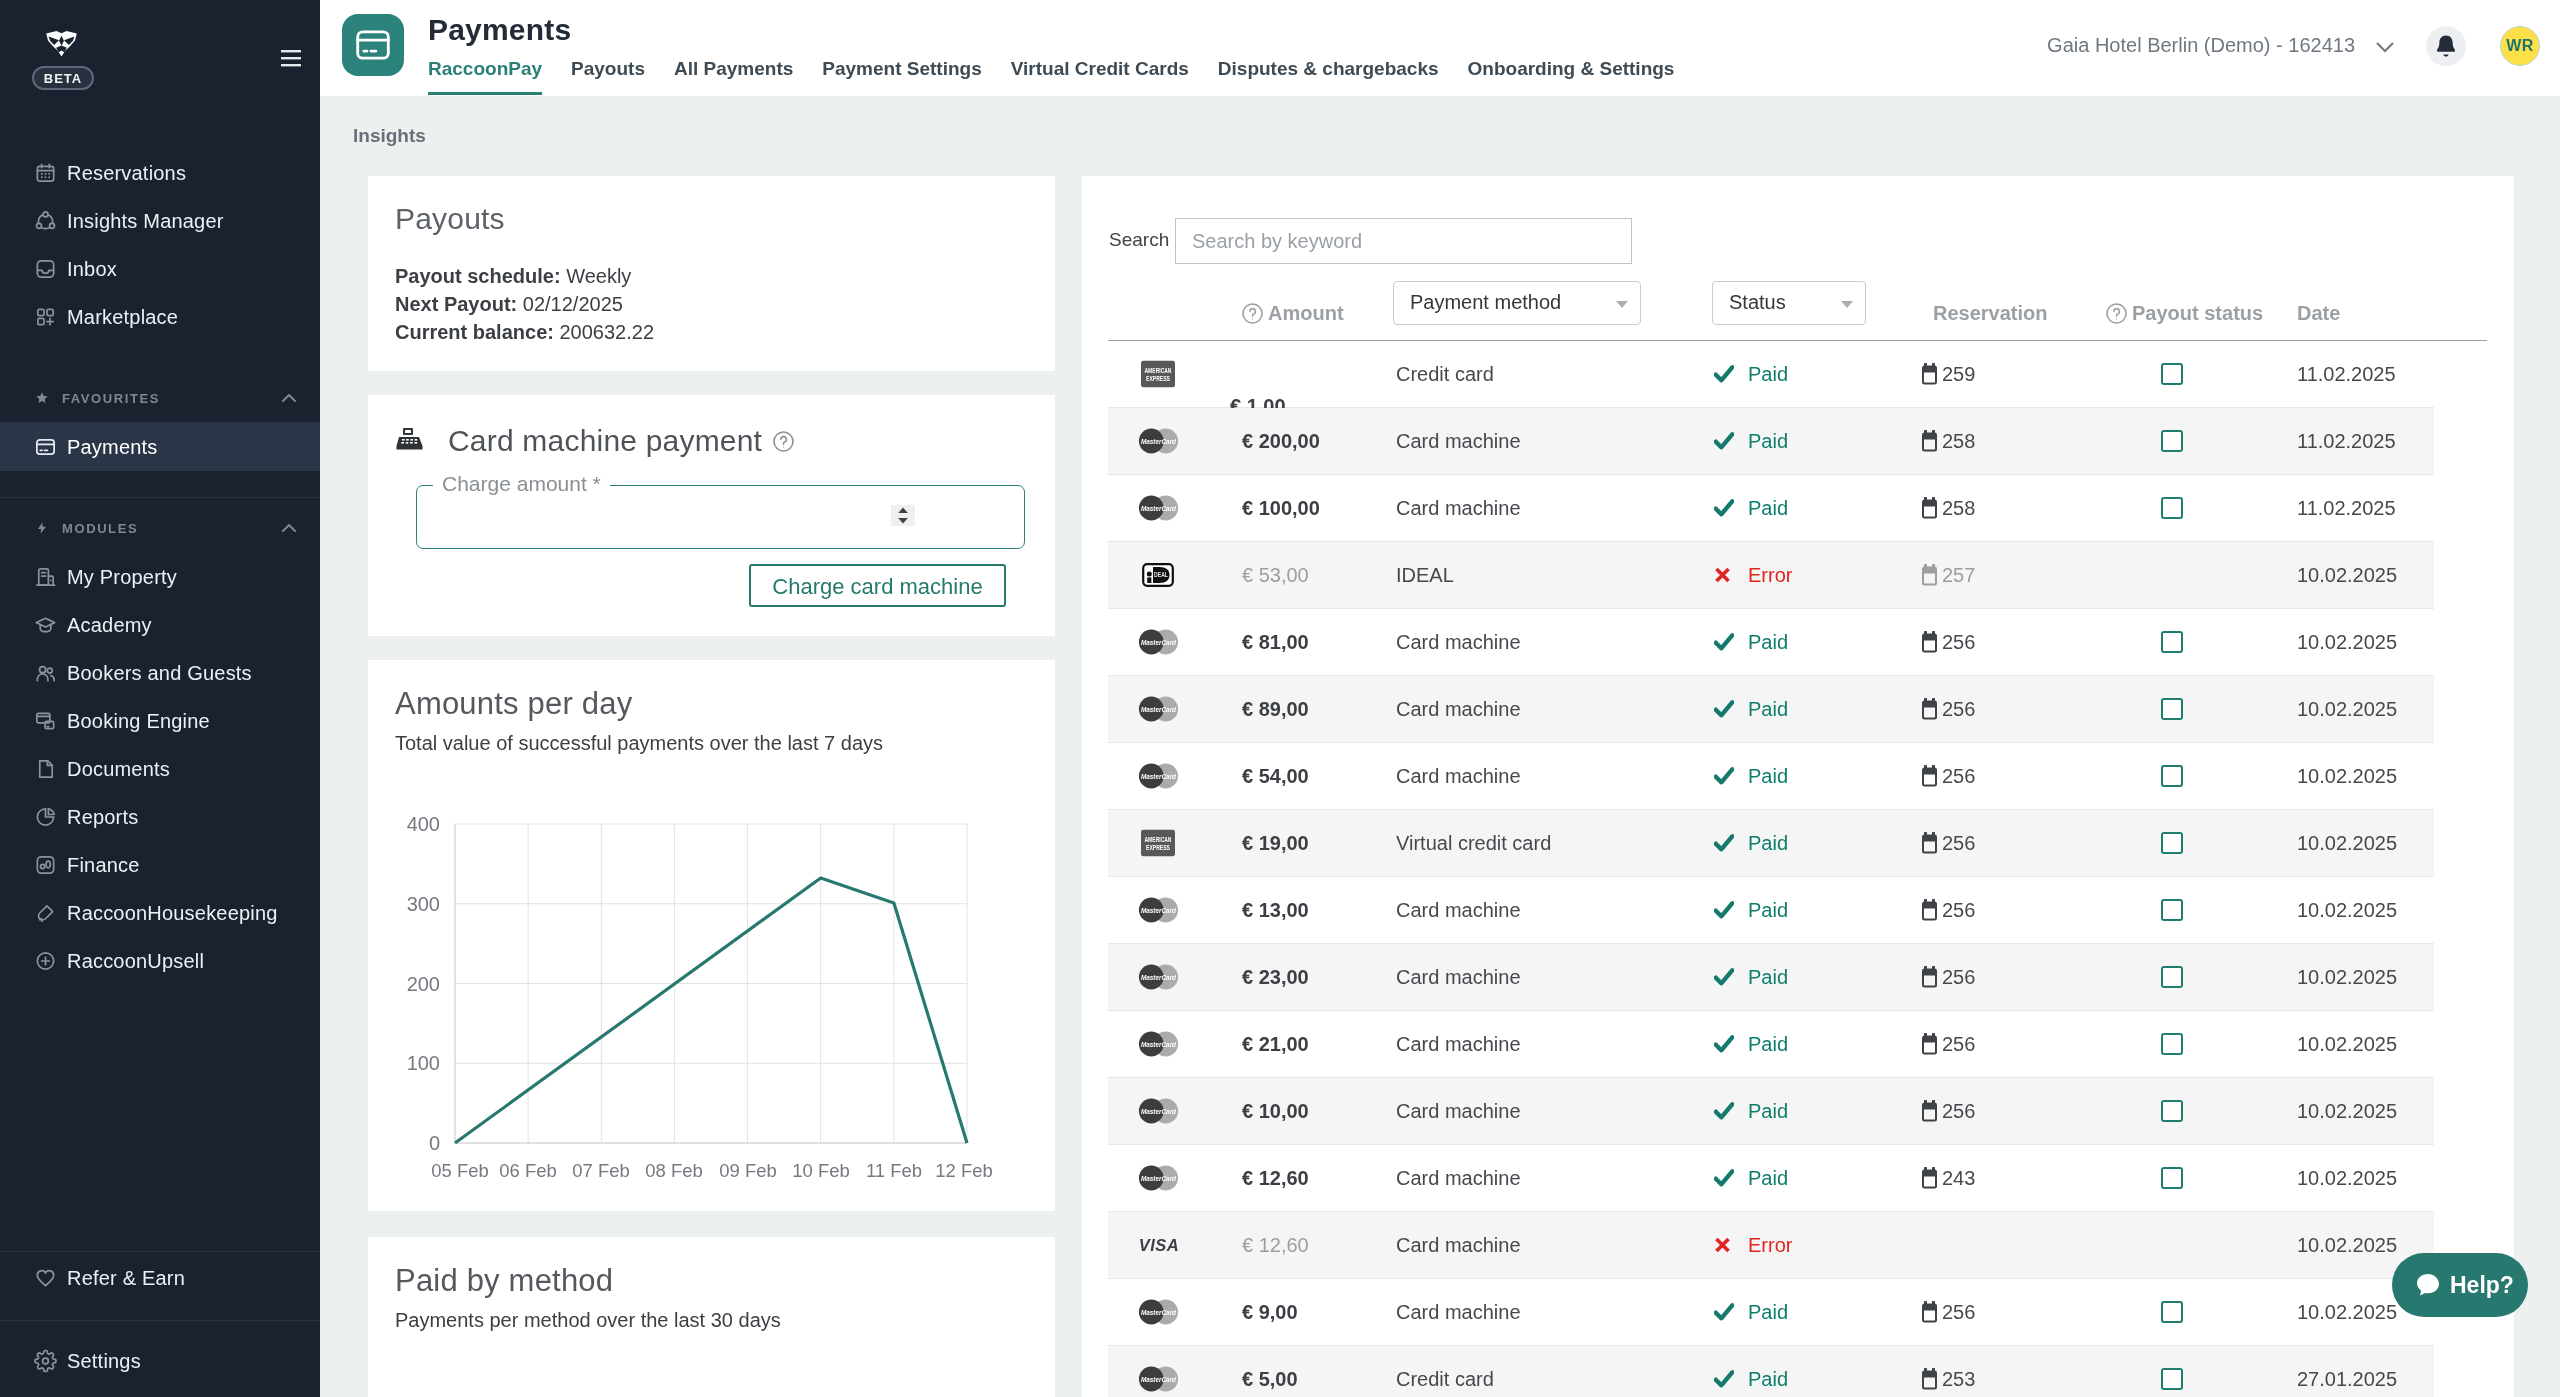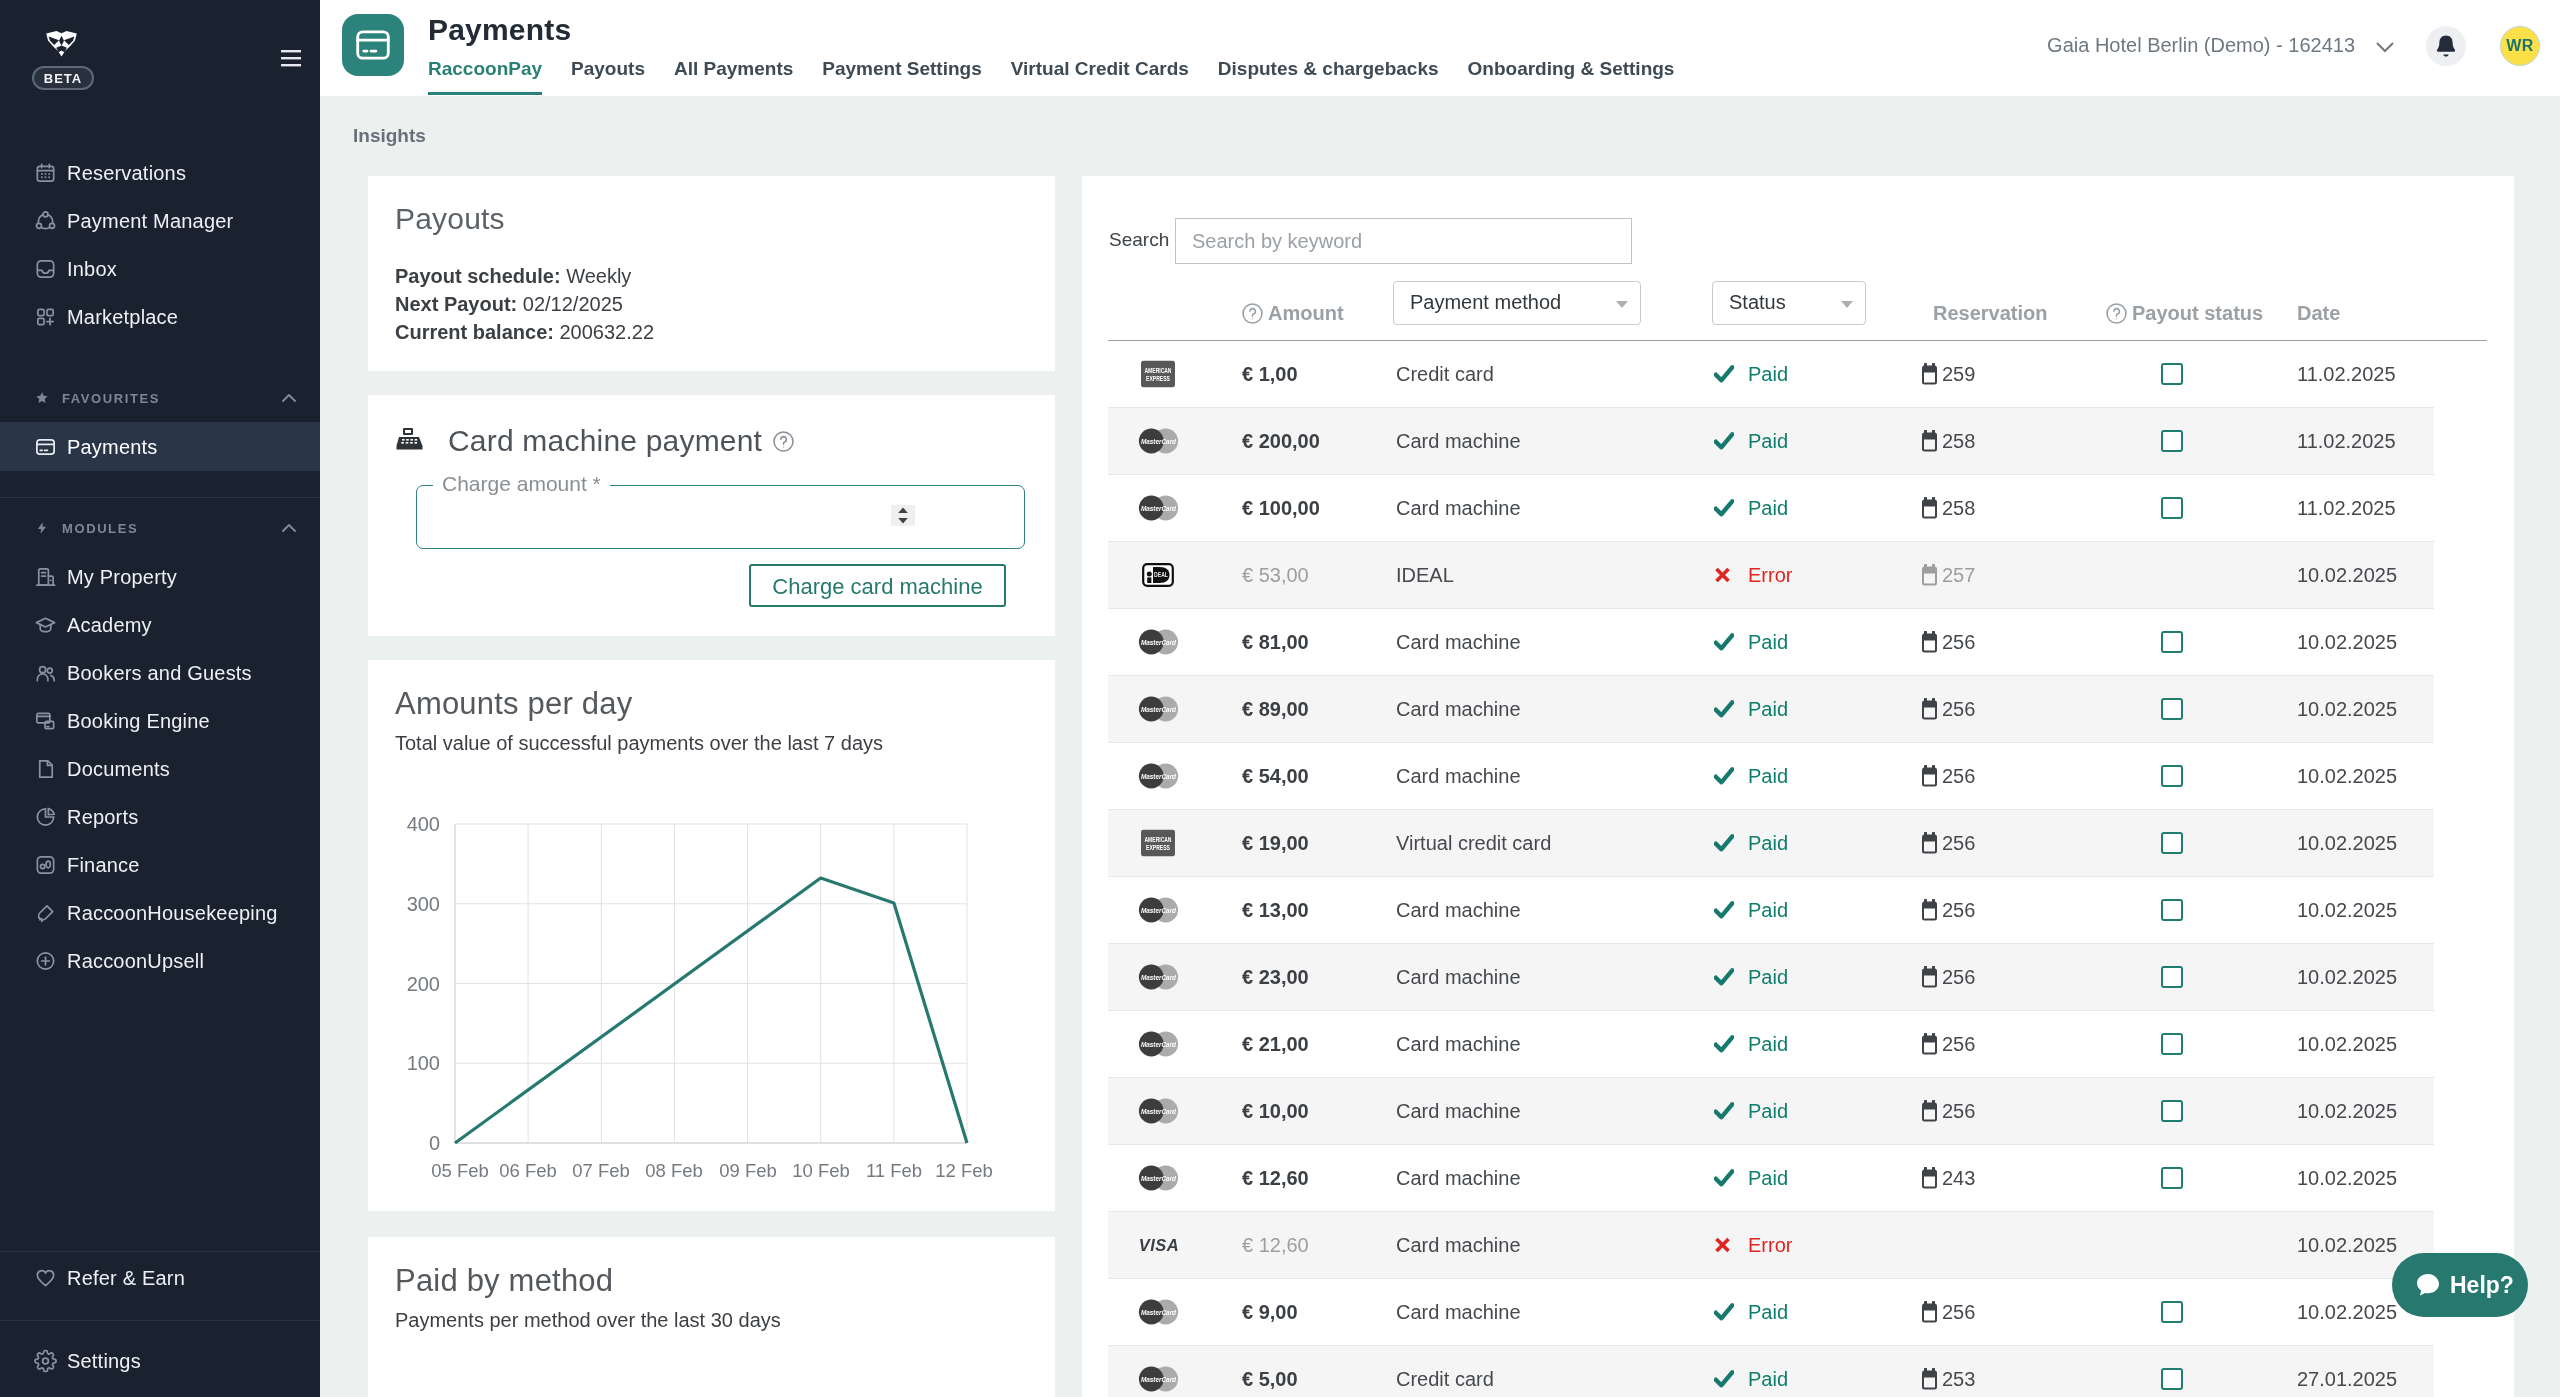--- a/index.html
+++ b/index.html
@@ -83,21 +83,21 @@
     </svg>
     <div class="lb">Reservations</div>
   </div>
   <div class="navitem" style="top:197px;">
     <svg class="ic" viewBox="0 0 24 24" fill="none" stroke="#89929F" stroke-width="1.8" stroke-linecap="round">
       <circle cx="12" cy="12.5" r="7.5"></circle>
       <circle cx="12" cy="5" r="2.6" fill="#1A2230"></circle>
         <circle cx="5.2" cy="17" r="2.6" fill="#1A2230"></circle>
         <circle cx="18.8" cy="17" r="2.6" fill="#1A2230"></circle>
     </svg>
-    <div class="lb">Payment Manager</div>
+    <div class="lb">Insights Manager</div>
   </div>
   <div class="navitem" style="top:293px;">
     <svg class="ic" viewBox="0 0 24 24" fill="none" stroke="#89929F" stroke-width="1.8" stroke-linecap="round">
       <rect x="4" y="4" width="6.5" height="6.5" rx="1.5"></rect>
         <rect x="13.5" y="4" width="6.5" height="6.5" rx="1.5"></rect>
         <rect x="4" y="13.5" width="6.5" height="6.5" rx="1.5"></rect>
       <line x1="16.75" y1="13.5" x2="16.75" y2="20"></line>
         <line x1="13.5" y1="16.75" x2="20" y2="16.75"></line>
     </svg>
     <div class="lb">Marketplace</div>
@@ -397,21 +397,21 @@
   <div class="abs thead-lb" style="left:1215px; top:126px;">Date</div>
   <div class="abs" style="left:26px; top:164px; width:1379px; height:1px; background:#9E9E9E;"></div>
 
   <div class="abs" id="rows" style="left:0; top:165px; width:1432px;">
     <div class="row" style="top:0px;">
       <svg class="abs" style="left:33px;top:50%;transform:translateY(-50%)" width="34" height="27" viewBox="0 0 34 27">
           <rect x="0" y="0" width="34" height="27" rx="3" fill="#585858"></rect>
           <text x="17" y="12.5" font-size="6.8" font-weight="bold" fill="#fff" text-anchor="middle" textLength="27" lengthAdjust="spacingAndGlyphs">AMERICAN</text>
           <text x="17" y="20" font-size="6.8" font-weight="bold" fill="#fff" text-anchor="middle" textLength="24" lengthAdjust="spacingAndGlyphs">EXPRESS</text>
         </svg>
-      <div class="cell amt" style="left:134px;">€ 1,00</div>
+      <div class="cell amt" style="left:122px;margin-top:32px;">€ 1,00</div>
       <div class="cell" style="left:288px;">Credit card</div>
       <svg class="abs" style="left:606px;top:50%;transform:translateY(-50%)" width="20" height="19" viewBox="0 0 20 19">
           <path d="M1.8 10.2 L7.3 15.8 L18.2 2.8" fill="none" stroke="#15796D" stroke-width="4.4" stroke-linecap="round" stroke-linejoin="round"></path>
         </svg>
       <div class="cell paid" style="left:640px;">Paid</div>
       <svg class="abs" style="left:813px;top:50%;transform:translateY(-50%)" width="17" height="23" viewBox="0 0 17 23" fill="none" stroke="none">
           <rect x="3" y="0.6" width="3" height="5" fill="#3F4348"></rect>
           <rect x="11" y="0.6" width="3" height="5" fill="#3F4348"></rect>
           <rect x="2" y="4" width="13" height="17" rx="1.5" fill="none" stroke="#3F4348" stroke-width="2"></rect>
           <rect x="2" y="4" width="13" height="6" fill="#3F4348"></rect>

